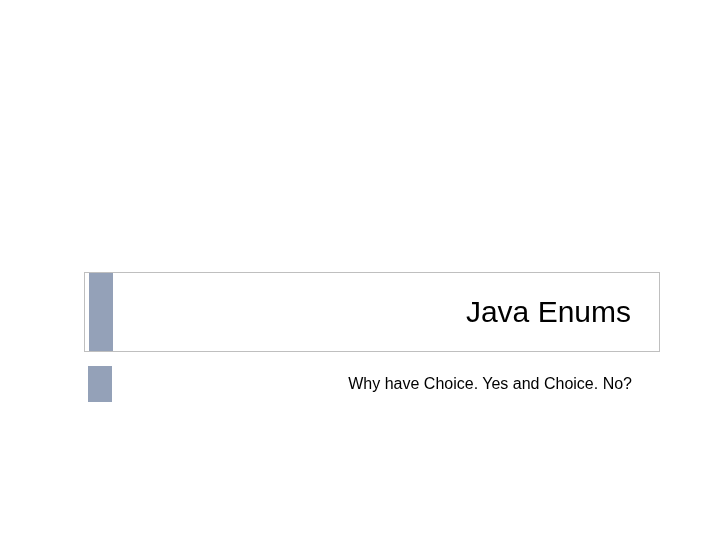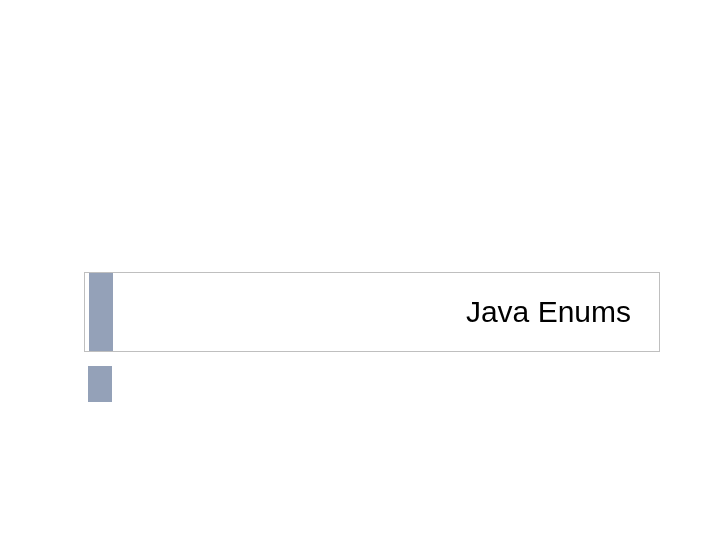--- a/index.html
+++ b/index.html
@@ -64,13 +64,14 @@
 </head>
 <body>
 
 <div class="title-block">
   <div class="title-accent"></div>
   <div class="title-text">Java Enums</div>
 </div>
 
 <div class="subtitle-block">
   <div class="subtitle-accent"></div>
+  <div class="subtitle-text">Why have Choice. Yes and Choice. No?</div>
 </div>
 
 </body></html>

